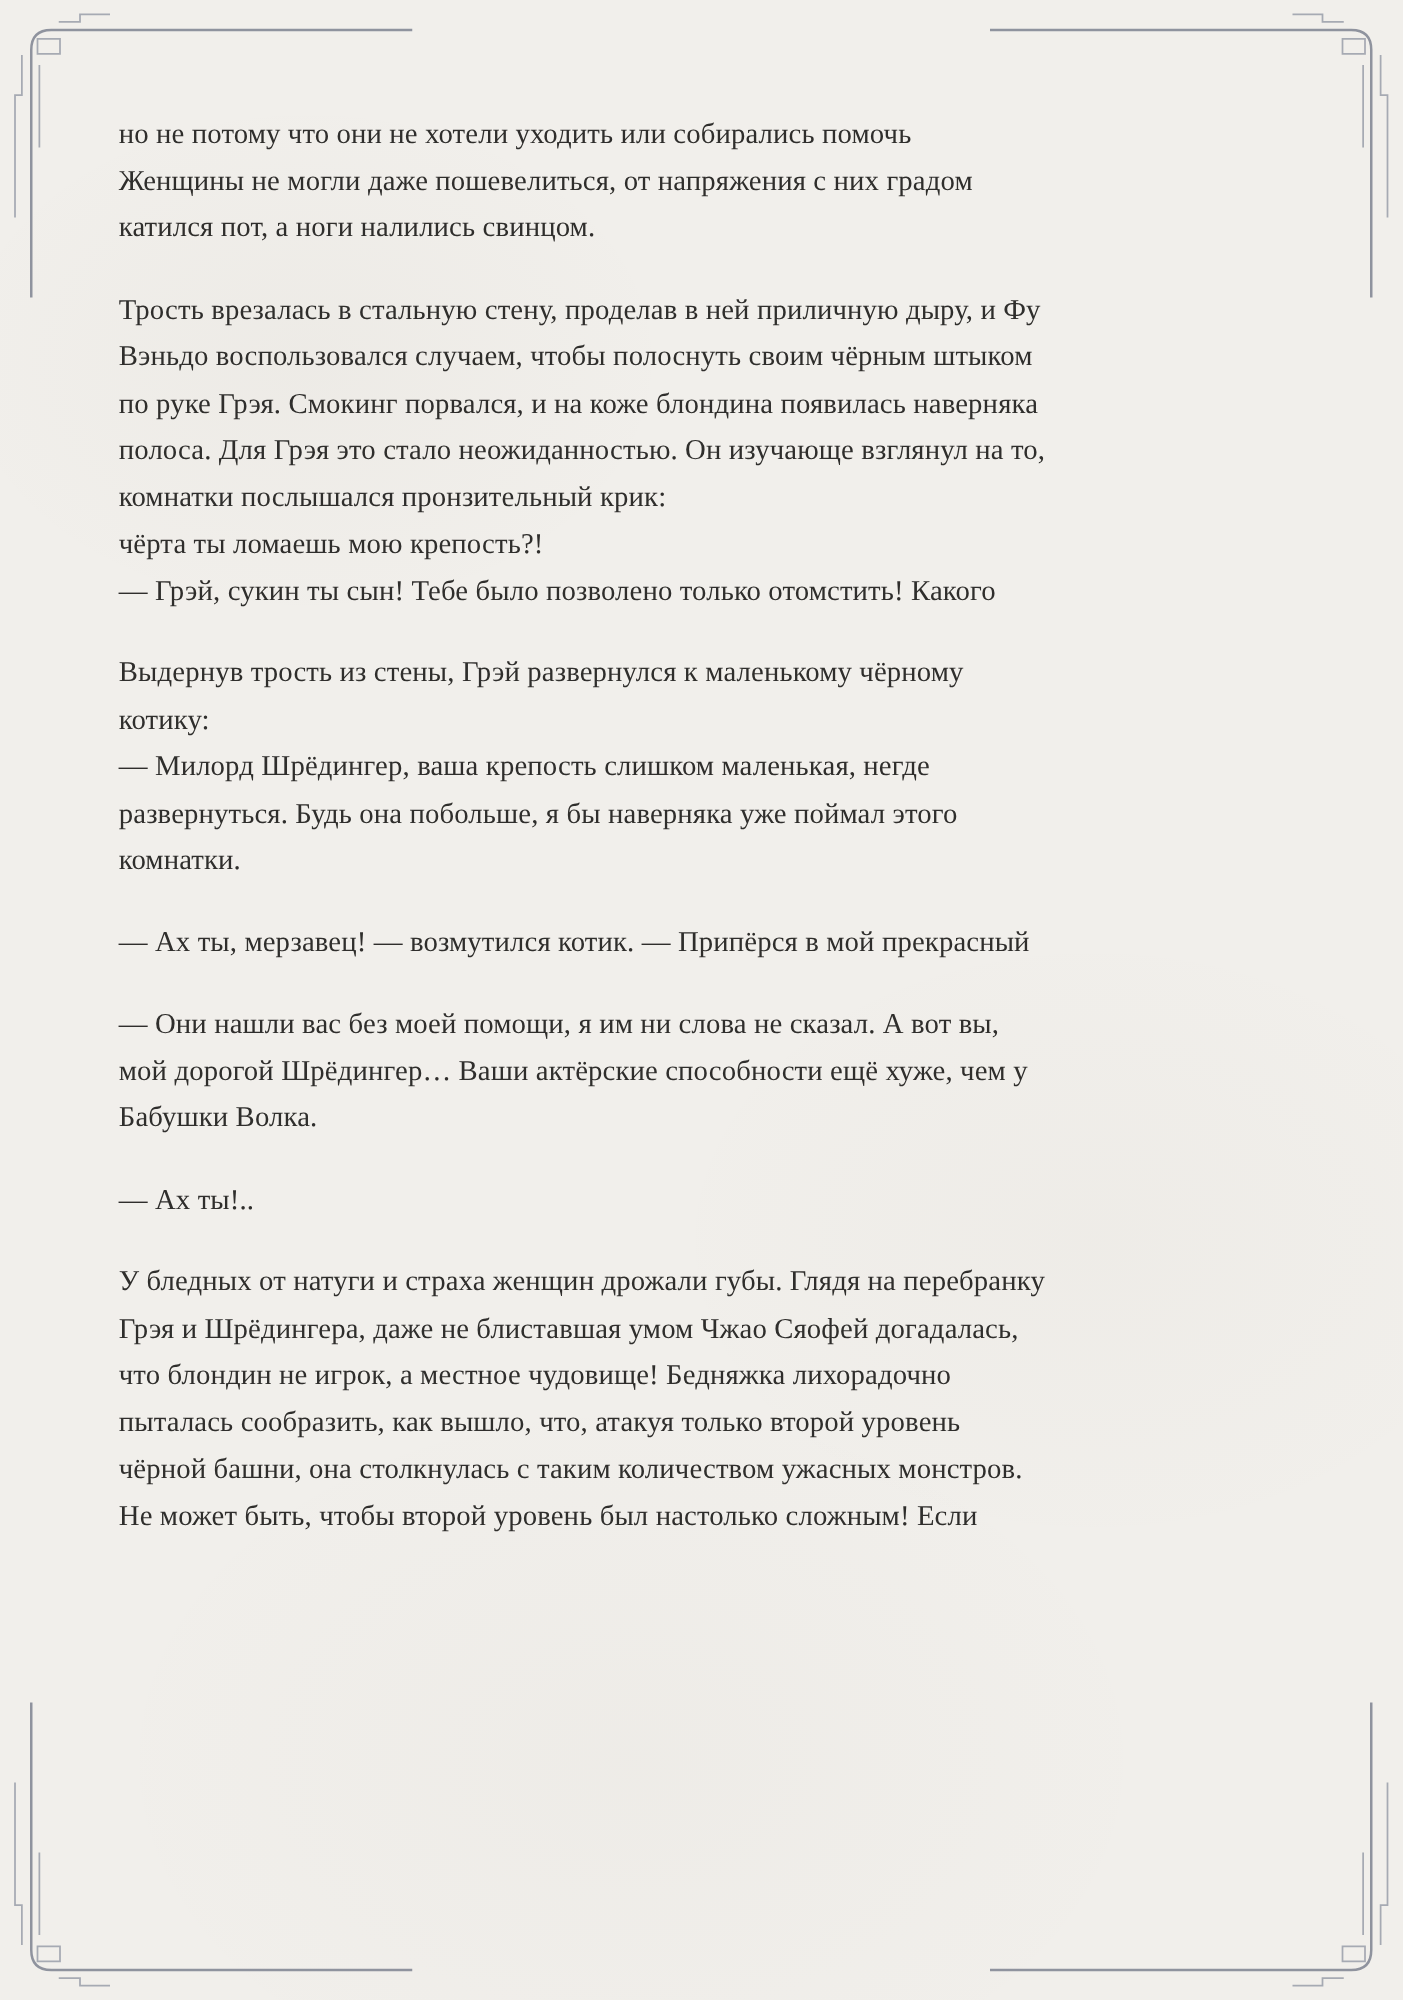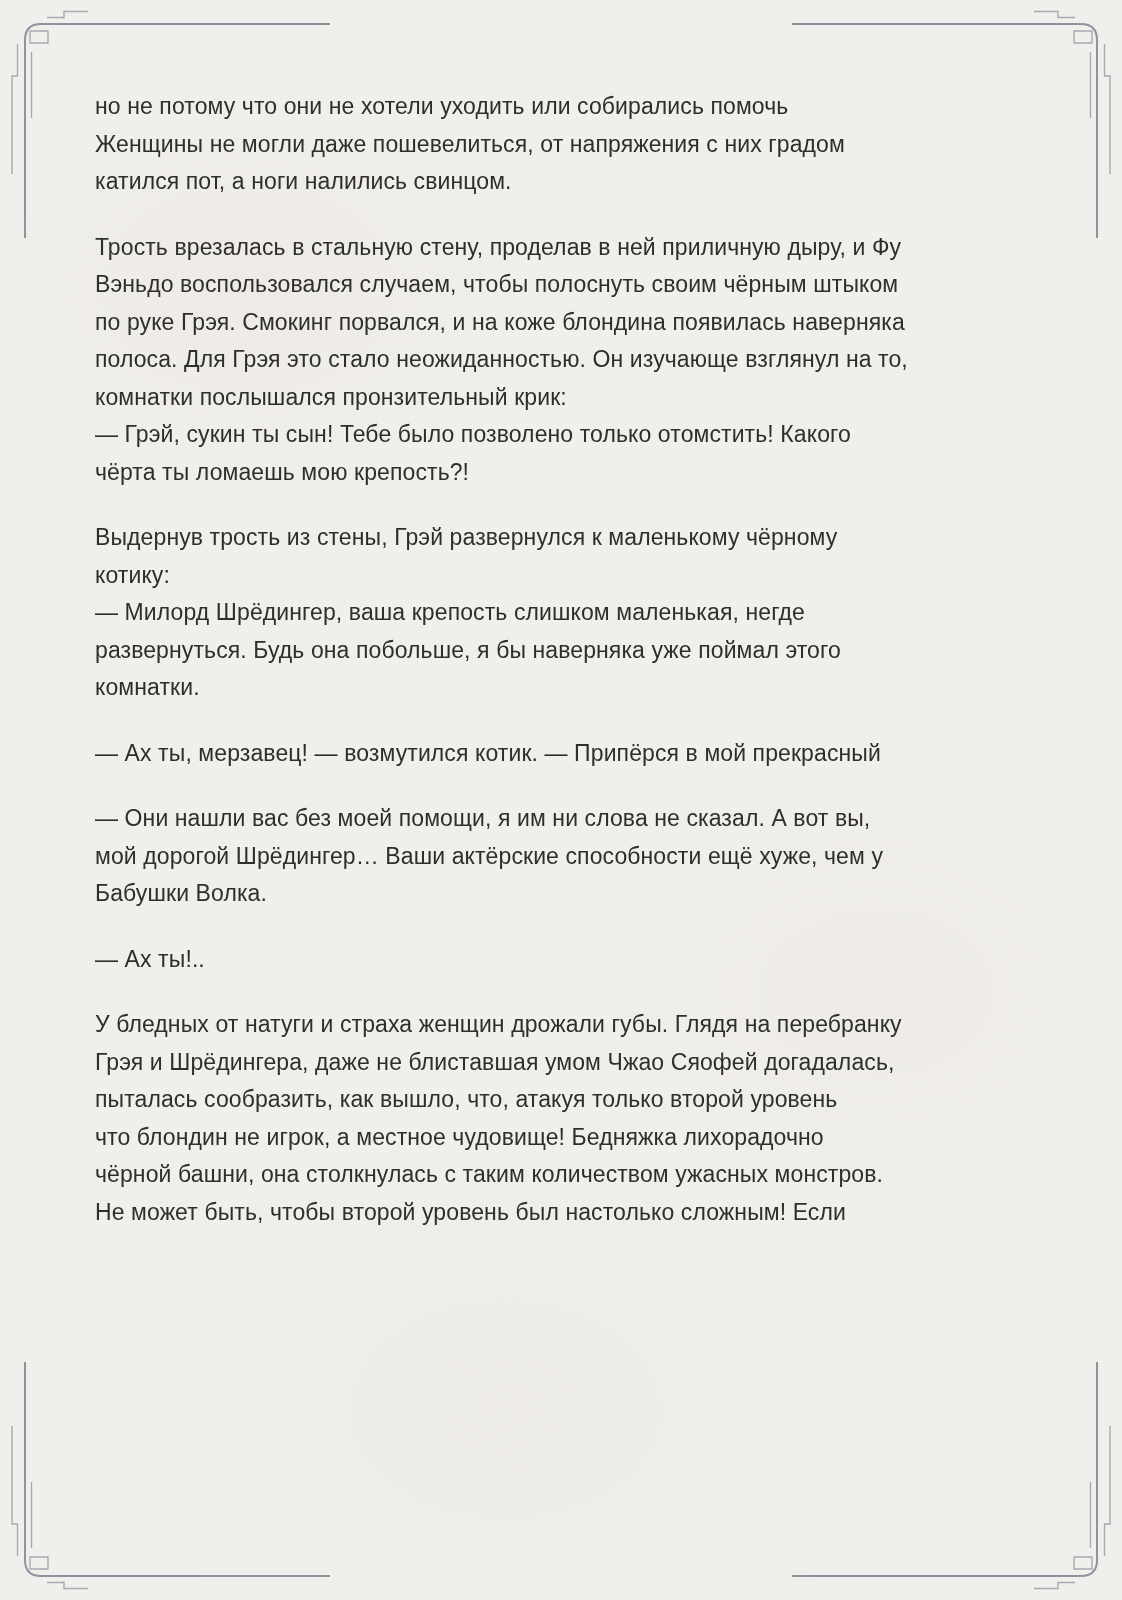--- a/index.html
+++ b/index.html
@@ -36,21 +36,21 @@
   .corner.br{right:0;bottom:0;transform:scale(-1,-1);}
   .text-block{
     position:absolute;
     left:95px;top:88px;
     width:928px;
     color:var(--fg);
     font-size:23px;
     line-height:37.5px;
     letter-spacing:0.1px;
   }
-  .para{margin:0 0 28px 0;}
+  .para{margin:0 0 28px 0;font-family:Liberation Serif, serif;}
   .line{display:block;white-space:nowrap;}
   .defs-holder{position:absolute;width:0;height:0;overflow:hidden;}
 </style>
 </head>
 <body>
 
 <svg class="defs-holder" aria-hidden="true">
   <defs>
     <g id="corner-motif" fill="none">
 
@@ -86,22 +86,22 @@
         <span class="line">но не потому что они не хотели уходить или собирались помочь</span>
         <span class="line">Женщины не могли даже пошевелиться, от напряжения с них градом</span>
         <span class="line">катился пот, а ноги налились свинцом.</span>
       </p>
       <p class="para">
         <span class="line">Трость врезалась в стальную стену, проделав в ней приличную дыру, и Фу</span>
         <span class="line">Вэньдо воспользовался случаем, чтобы полоснуть своим чёрным штыком</span>
         <span class="line">по руке Грэя. Смокинг порвался, и на коже блондина появилась наверняка</span>
         <span class="line">полоса. Для Грэя это стало неожиданностью. Он изучающе взглянул на то,</span>
         <span class="line">комнатки послышался пронзительный крик:</span>
+        <span class="line">чёрта ты ломаешь мою крепость?!</span>
         <span class="line">— Грэй, сукин ты сын! Тебе было позволено только отомстить! Какого</span>
-        <span class="line">чёрта ты ломаешь мою крепость?!</span>
       </p>
       <p class="para">
         <span class="line">Выдернув трость из стены, Грэй развернулся к маленькому чёрному</span>
         <span class="line">котику:</span>
         <span class="line">— Милорд Шрёдингер, ваша крепость слишком маленькая, негде</span>
         <span class="line">развернуться. Будь она побольше, я бы наверняка уже поймал этого</span>
         <span class="line">комнатки.</span>
       </p>
       <p class="para">
         <span class="line">— Ах ты, мерзавец! — возмутился котик. — Припёрся в мой прекрасный</span>
@@ -110,19 +110,19 @@
         <span class="line">— Они нашли вас без моей помощи, я им ни слова не сказал. А вот вы,</span>
         <span class="line">мой дорогой Шрёдингер… Ваши актёрские способности ещё хуже, чем у</span>
         <span class="line">Бабушки Волка.</span>
       </p>
       <p class="para">
         <span class="line">— Ах ты!..</span>
       </p>
       <p class="para">
         <span class="line">У бледных от натуги и страха женщин дрожали губы. Глядя на перебранку</span>
         <span class="line">Грэя и Шрёдингера, даже не блиставшая умом Чжао Сяофей догадалась,</span>
+        <span class="line">что блондин не игрок, а местное чудовище! Бедняжка лихорадочно</span>
         <span class="line">пыталась сообразить, как вышло, что, атакуя только второй уровень</span>
-        <span class="line">что блондин не игрок, а местное чудовище! Бедняжка лихорадочно</span>
         <span class="line">чёрной башни, она столкнулась с таким количеством ужасных монстров.</span>
         <span class="line">Не может быть, чтобы второй уровень был настолько сложным! Если</span>
       </p>
     </main>
 </div>
 
 </body></html>

